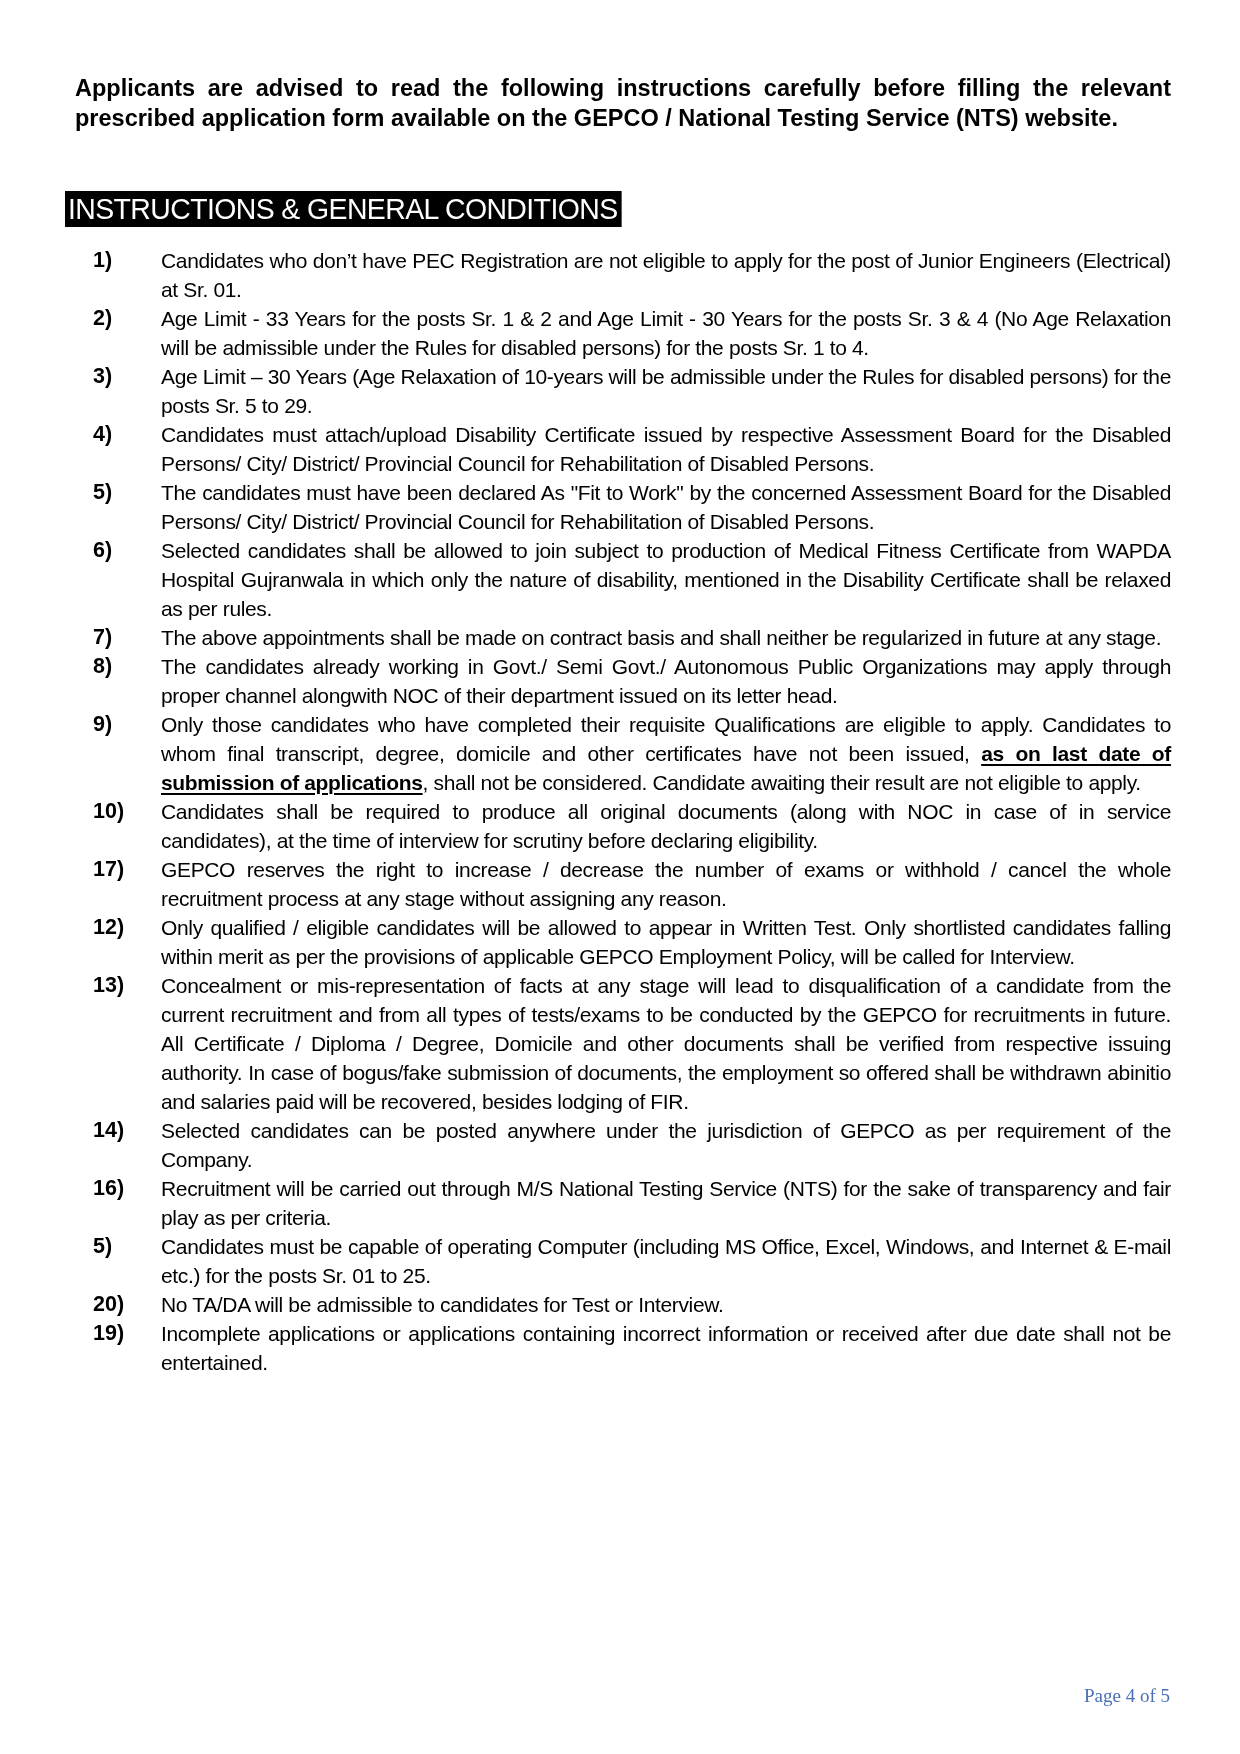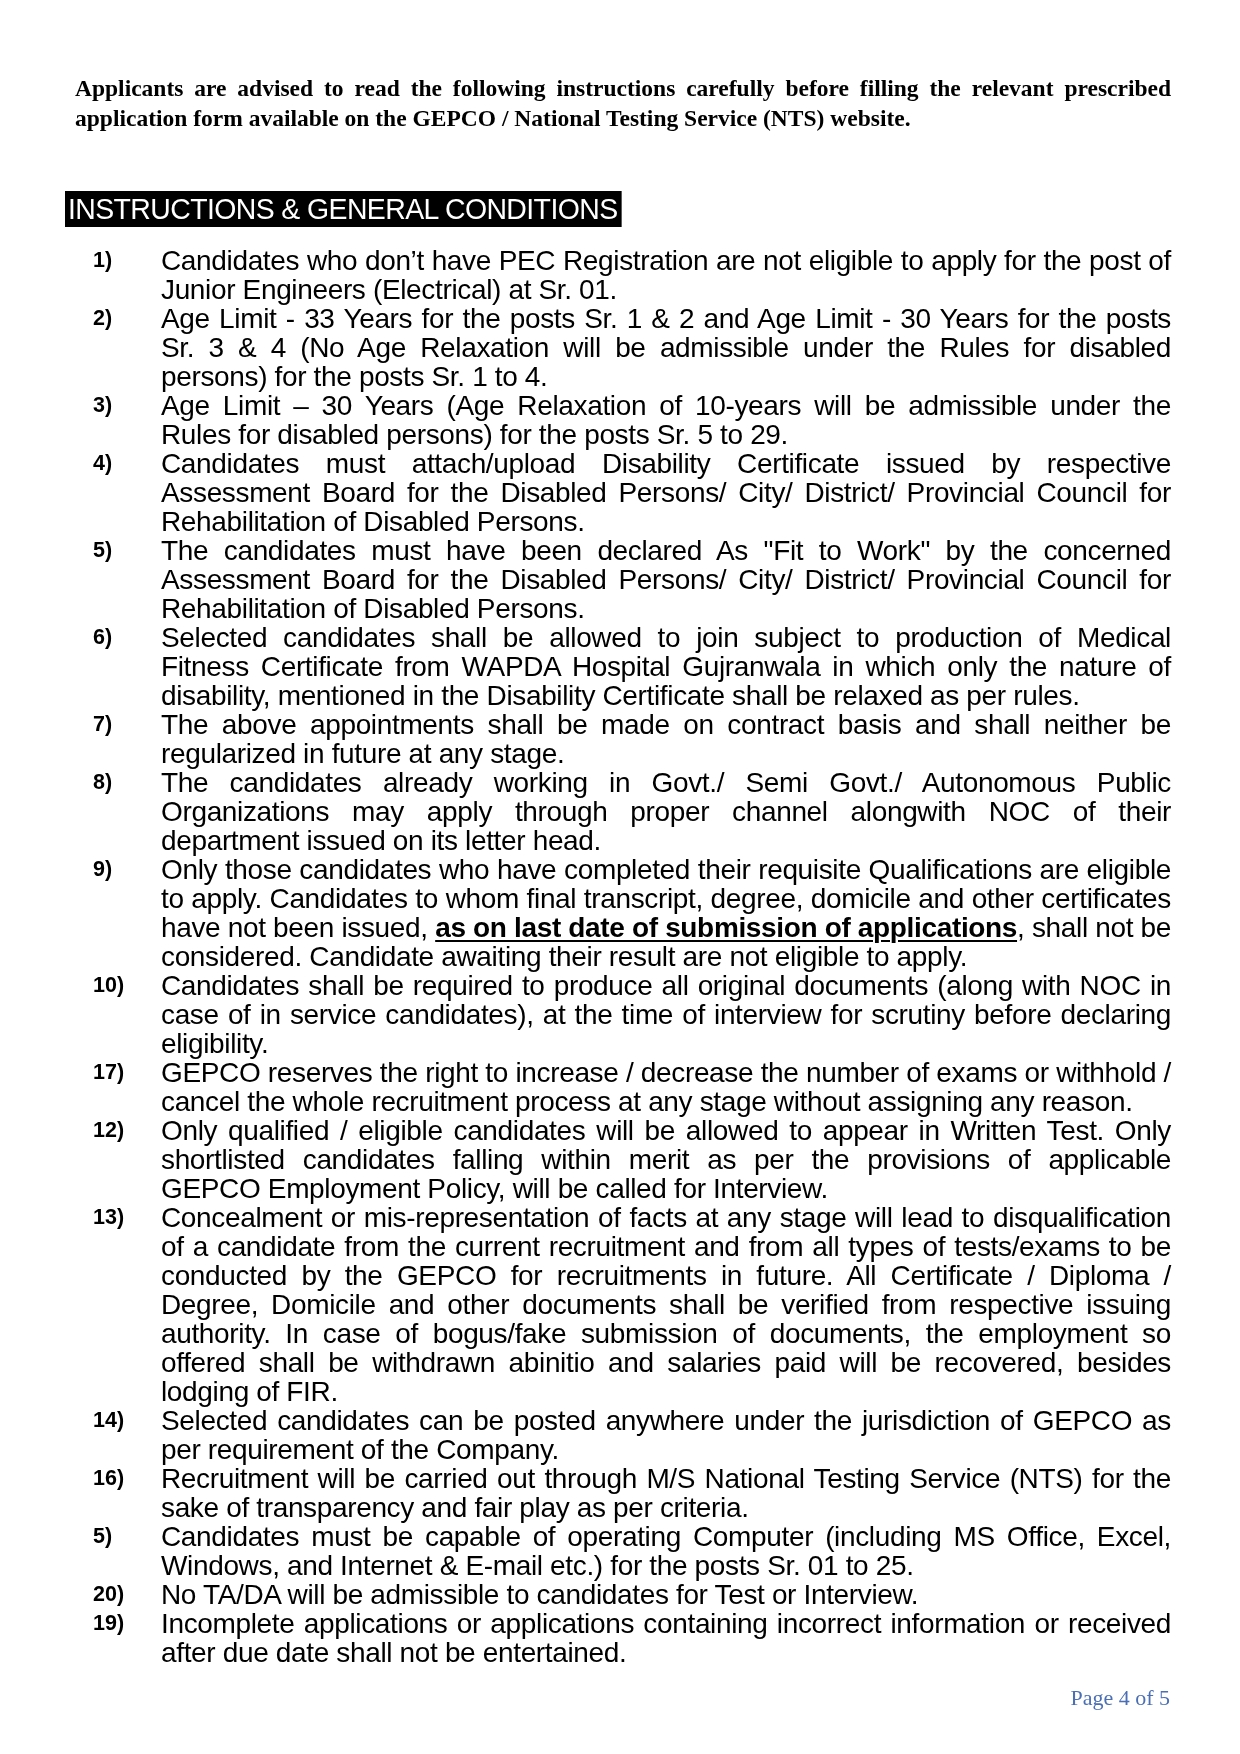--- a/index.html
+++ b/index.html
@@ -13,21 +13,21 @@
       position: relative;
       overflow: hidden;
       font-family: "Liberation Sans", sans-serif;
       color: #000000;
     }
     .intro {
       position: absolute;
       left: 75px;
       top: 73px;
       width: 1096px;
-      font-family: Liberation Serif, serif;
+      font-family: Liberation Sans, sans-serif;
       font-weight: bold;
       font-size: 23.5px;
       line-height: 30px;
       text-align: justify;
       text-align-last: left;
     }
     .heading {
       position: absolute;
       left: 65px;
       top: 191px;
@@ -61,38 +61,38 @@
       top: 0;
       font-family: "Liberation Sans", sans-serif;
       font-weight: bold;
       font-size: 21.5px;
       line-height: 29px;
     }
     .text {
       margin-left: 161px;
       width: 1010px;
       font-family: "Liberation Sans", sans-serif;
-      font-size: 28px;
+      font-size: 21px;
       line-height: 29px;
       text-align: justify;
       text-align-last: left;
       letter-spacing: -0.35px;
     }
     .emph {
       font-weight: bold;
       text-decoration: underline;
       text-decoration-thickness: 2px;
       text-underline-offset: 3px;
     }
     .footer {
       position: absolute;
       right: 70px;
       top: 1685px;
       font-family: "Liberation Serif", serif;
-      font-size: 22px;
+      font-size: 19px;
       color: #4a6fb5;
     }
   </style>
 </head>
 <body>
 
 <div class="intro">Applicants are advised to read the following instructions carefully before filling the relevant prescribed application form available on the GEPCO / National Testing Service (NTS) website.</div>
 
 <div class="heading">INSTRUCTIONS &amp; GENERAL CONDITIONS</div>
 

